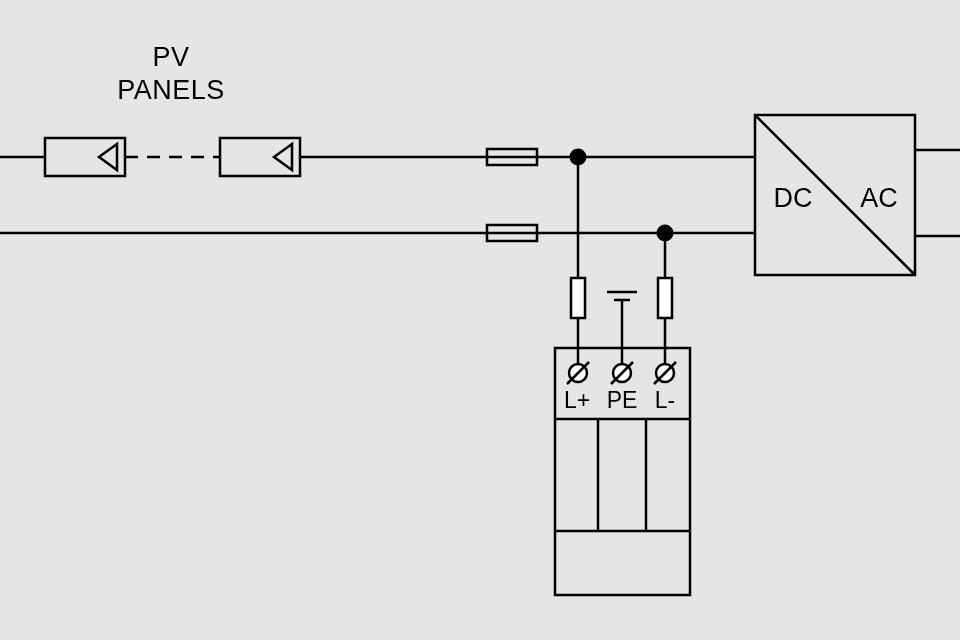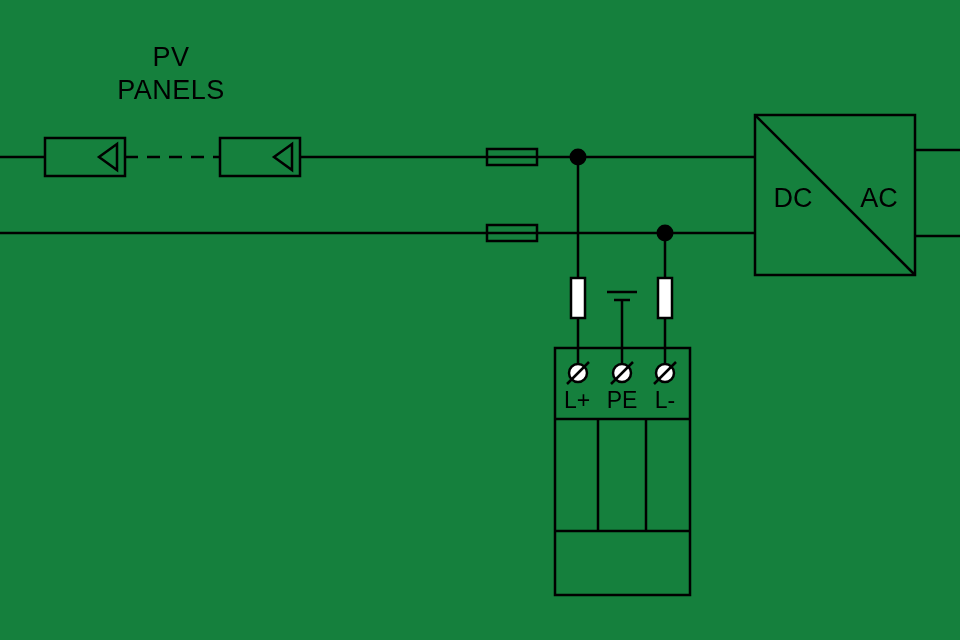--- a/index.html
+++ b/index.html
@@ -7,21 +7,21 @@
     padding: 0;
     width: 960px;
     height: 640px;
     background: #ffffff;
     overflow: hidden;
   }
   .diagram-wrap {
     position: relative;
     width: 960px;
     height: 640px;
-    background: #15803d;
+    background: #e5e5e5;
   }
   svg { display: block; }
   .wire {
     stroke: #000000;
     stroke-width: 2.5;
     fill: none;
     stroke-linecap: butt;
   }
   .wire-dashed {
     stroke: #000000;

